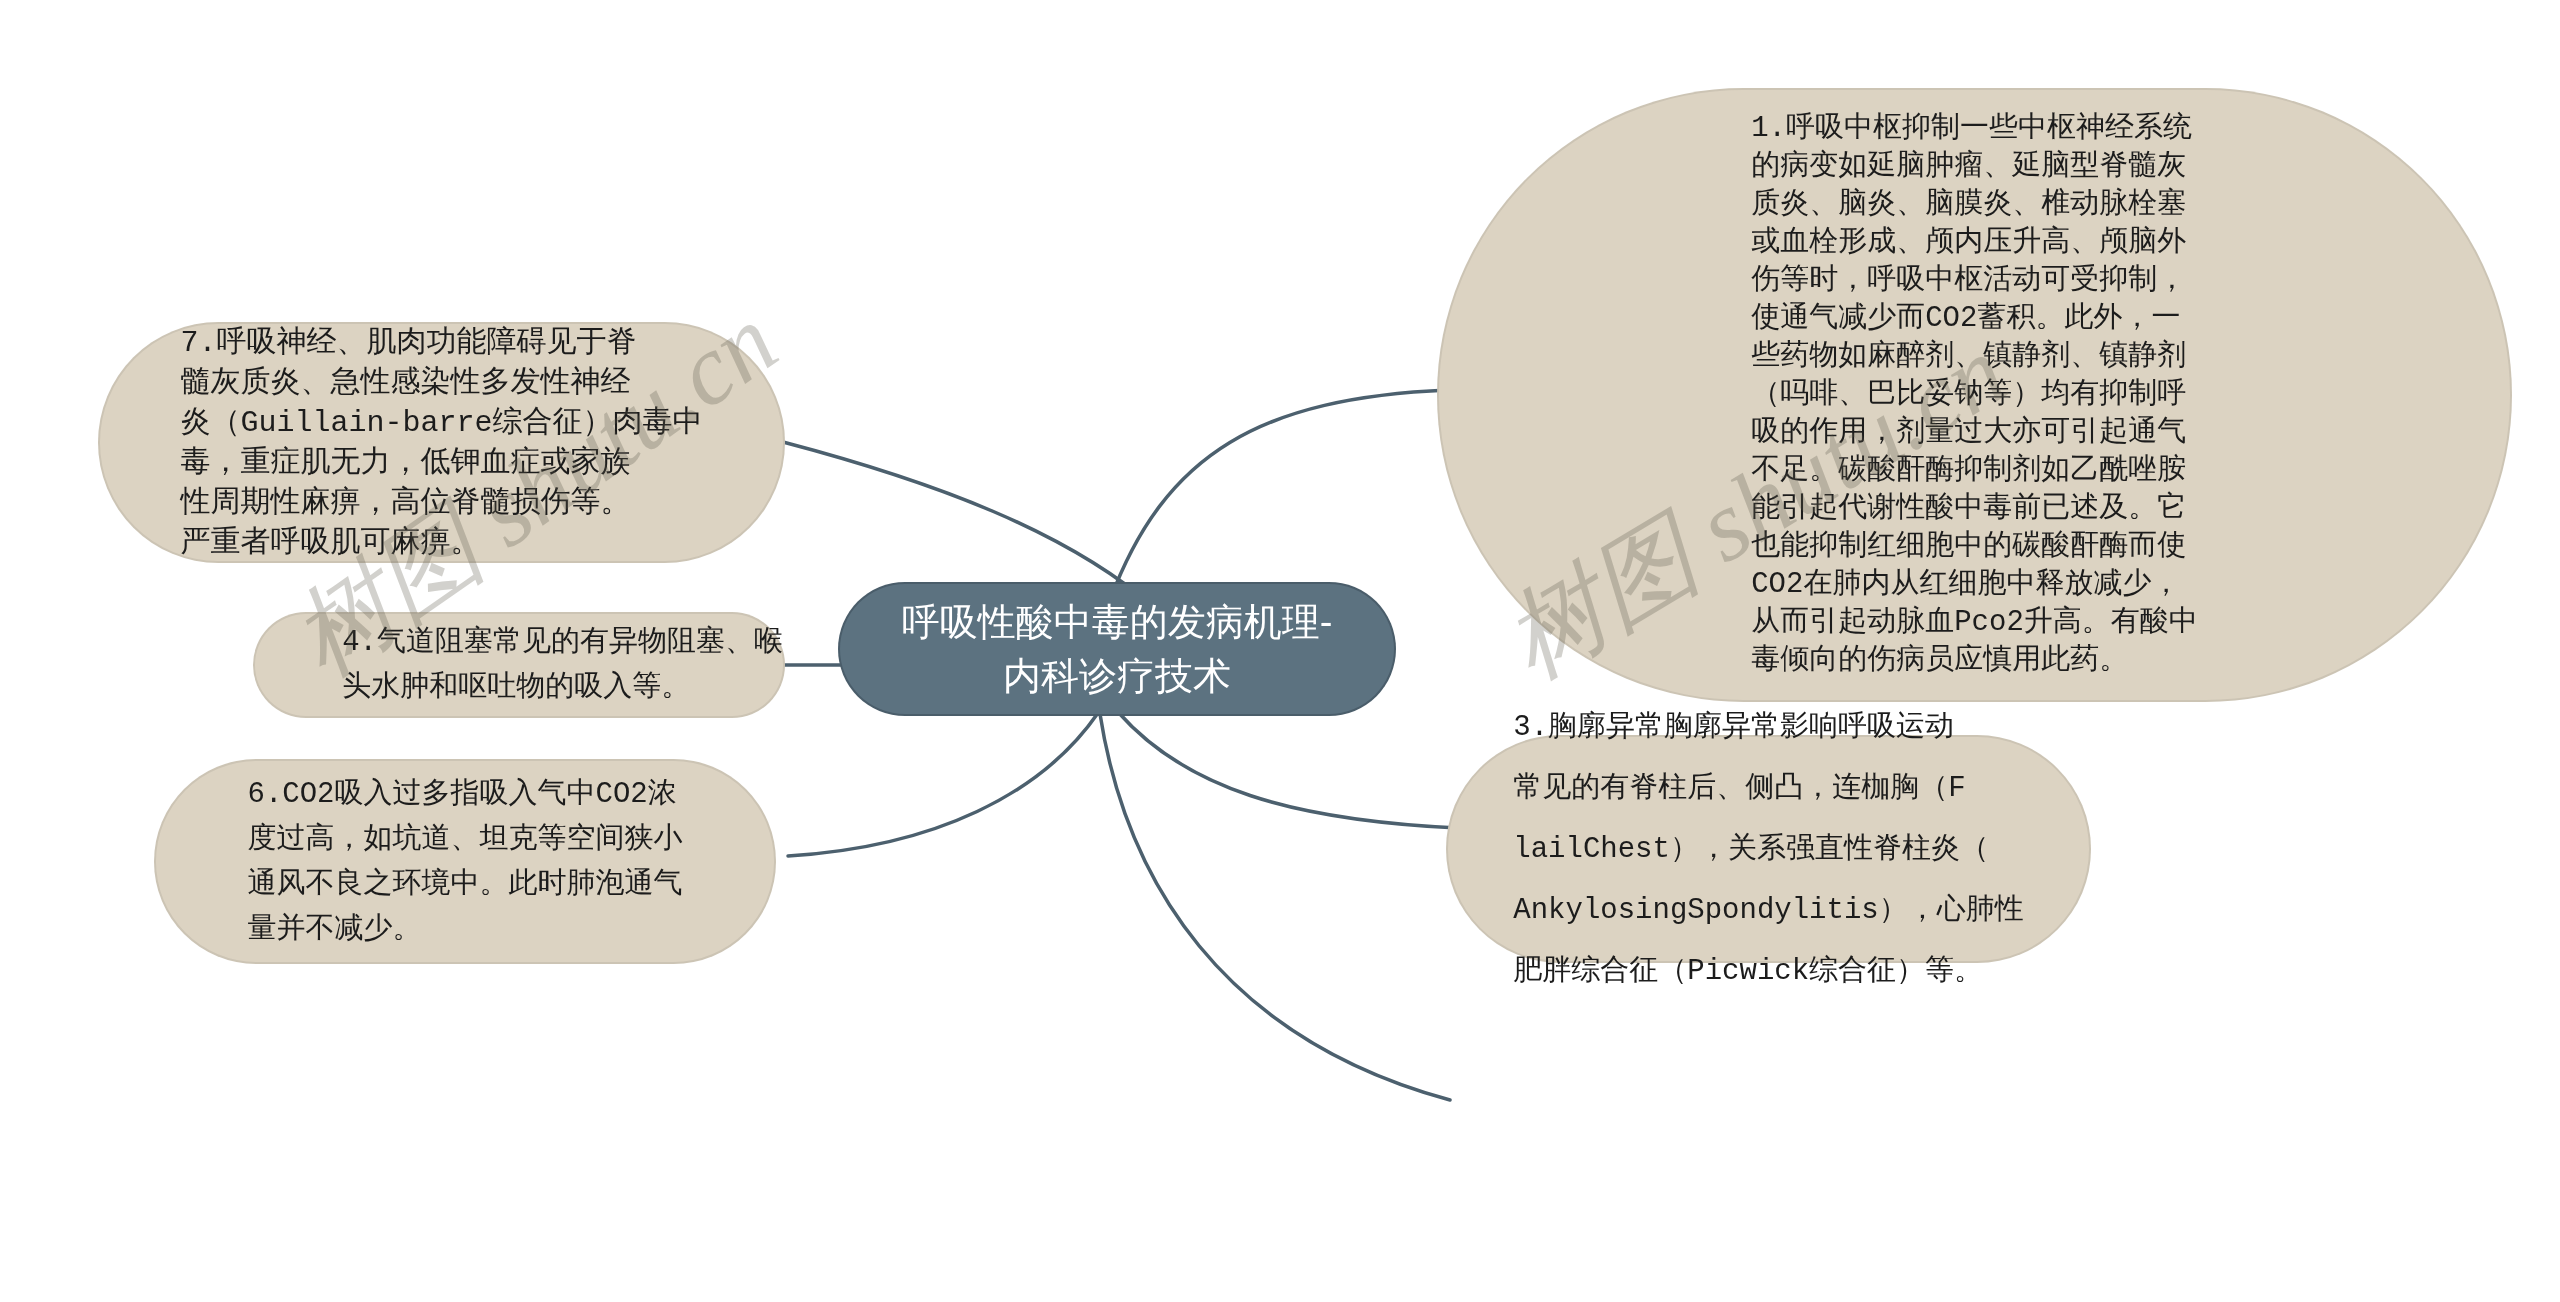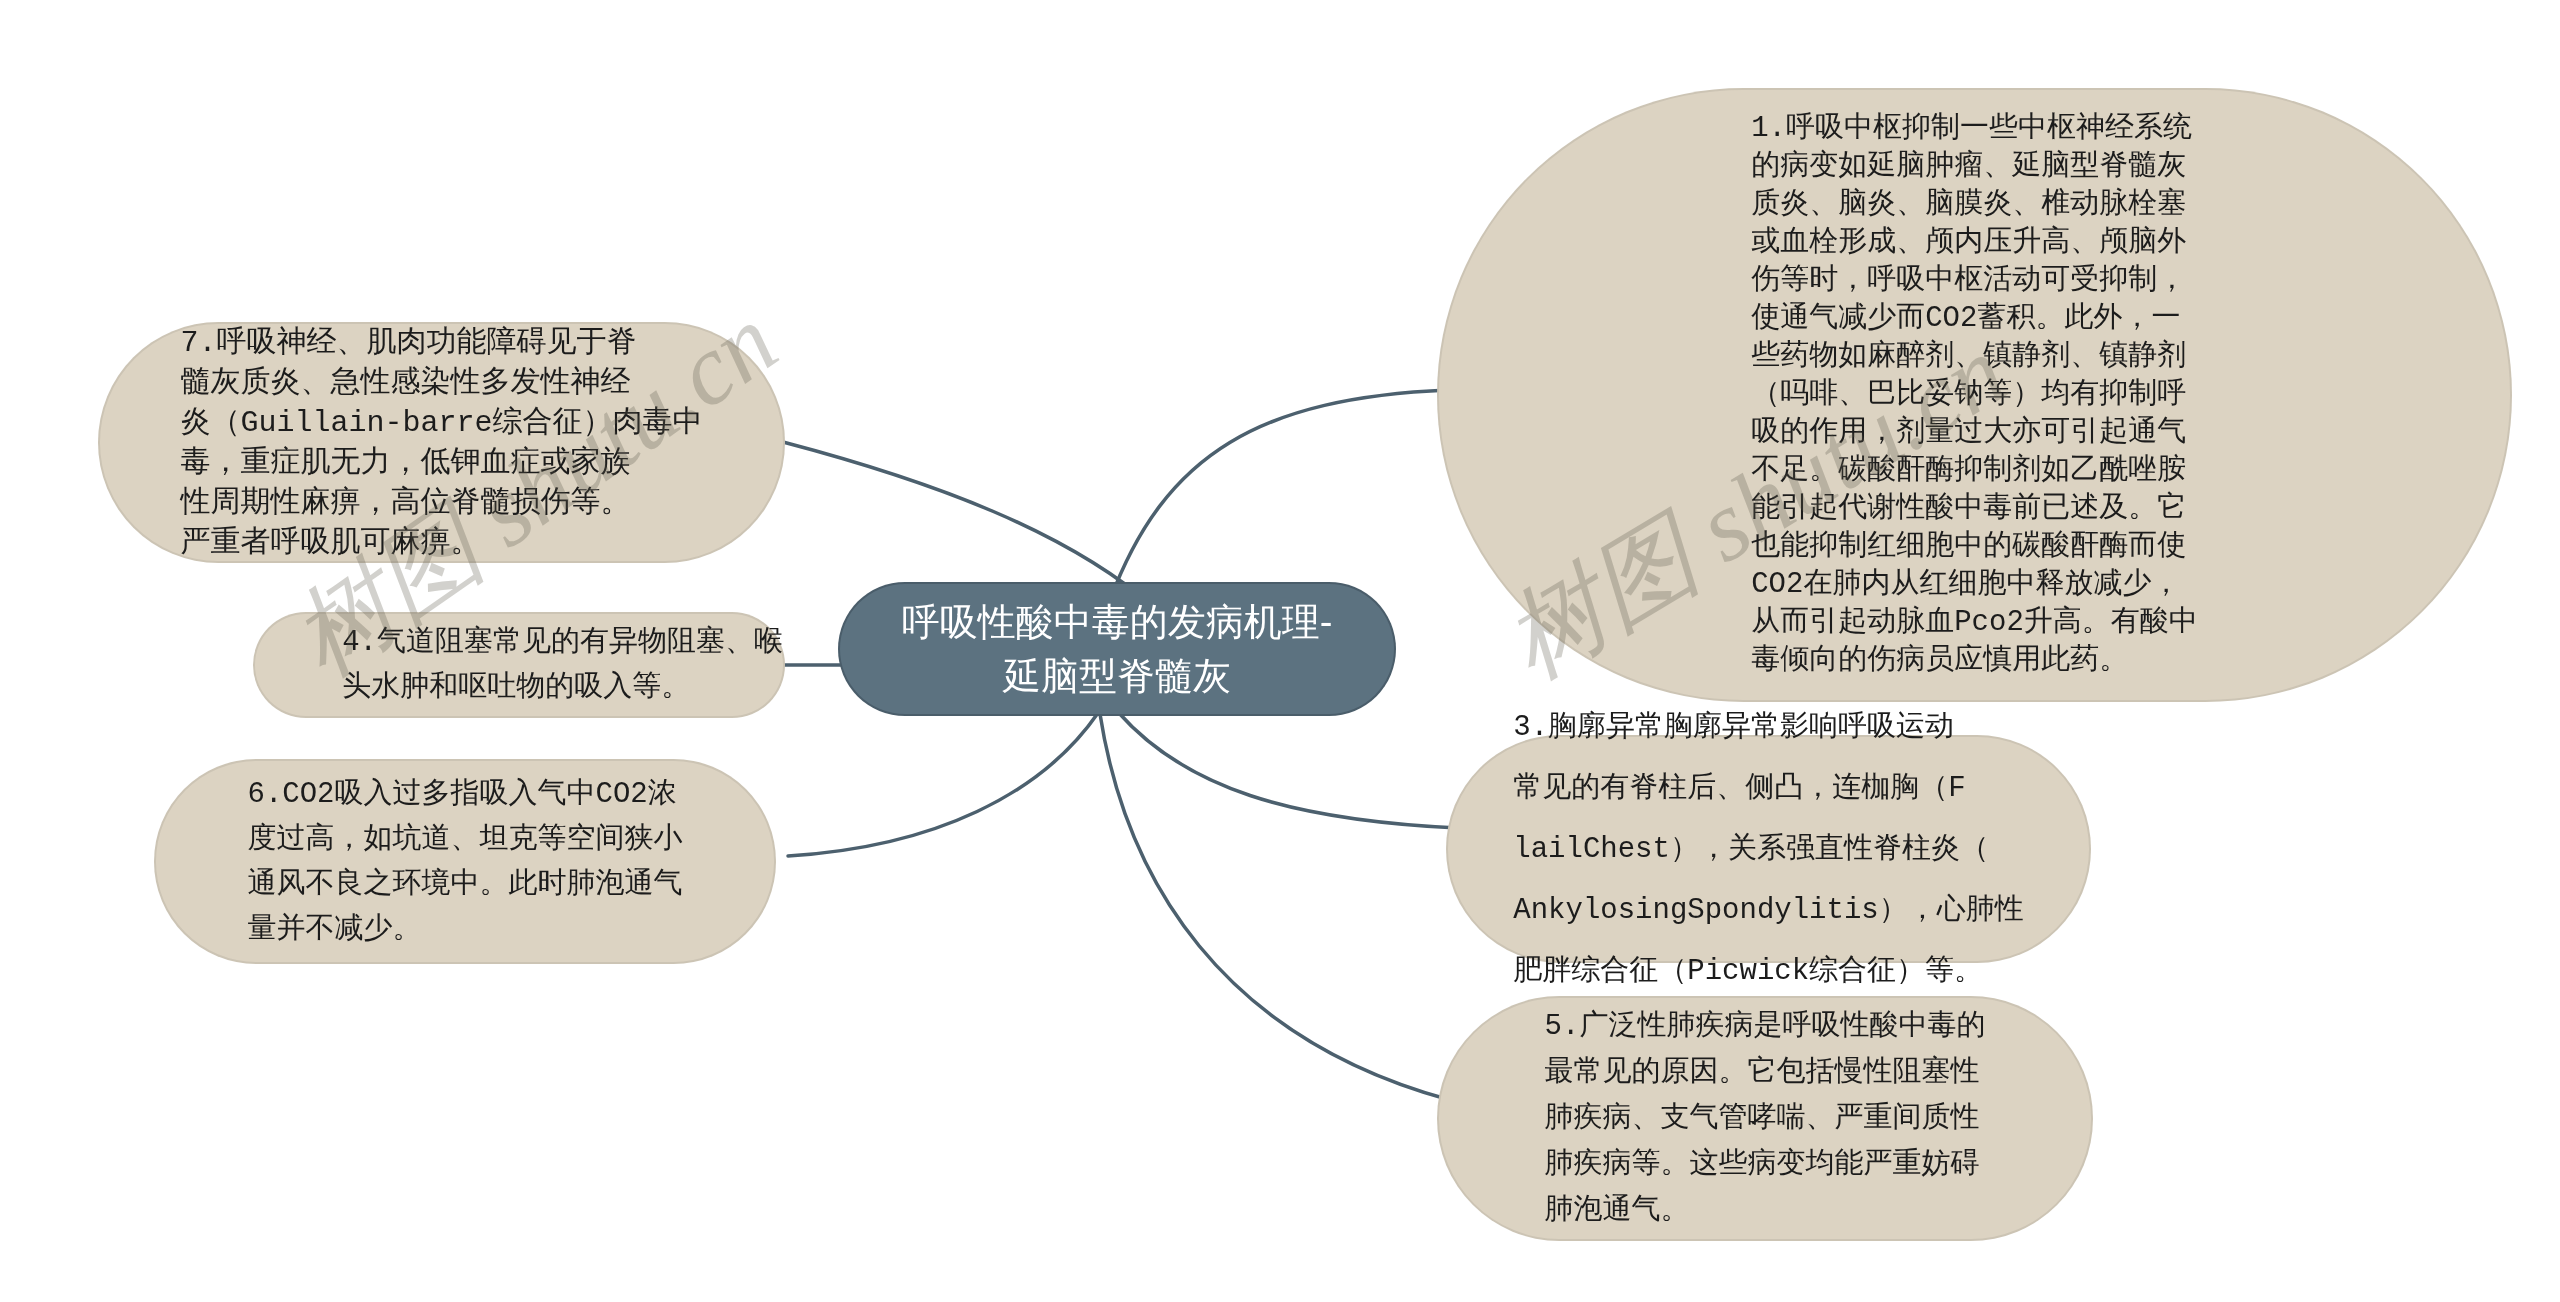--- a/index.html
+++ b/index.html
@@ -119,36 +119,29 @@
 lailChest），关系强直性脊柱炎（
 AnkylosingSpondylitis），心肺性
 肥胖综合征（Picwick综合征）等。</div>
   </div>
 
   <div class="bubble" id="node4">
     <div class="txt">4.气道阻塞常见的有异物阻塞、喉
 头水肿和呕吐物的吸入等。</div>
   </div>
 
-  <div class="bubble" id="node5">
-    <div class="txt">5.广泛性肺疾病是呼吸性酸中毒的
-最常见的原因。它包括慢性阻塞性
-肺疾病、支气管哮喘、严重间质性
-肺疾病等。这些病变均能严重妨碍
-肺泡通气。</div>
-  </div>
 
   <div class="bubble" id="node6">
     <div class="txt">6.CO2吸入过多指吸入气中CO2浓
 度过高，如坑道、坦克等空间狭小
 通风不良之环境中。此时肺泡通气
 量并不减少。</div>
   </div>
 
   <div class="center-node">
     <div class="txt">呼吸性酸中毒的发病机理-
-延脑型脊髓灰</div>
+内科诊疗技术</div>
   </div>
 
   <div class="watermark" id="wm-left">树图 shutu.cn</div>
   <div class="watermark" id="wm-right">树图 shutu.cn</div>
 
 </div>
 
 </body></html>

